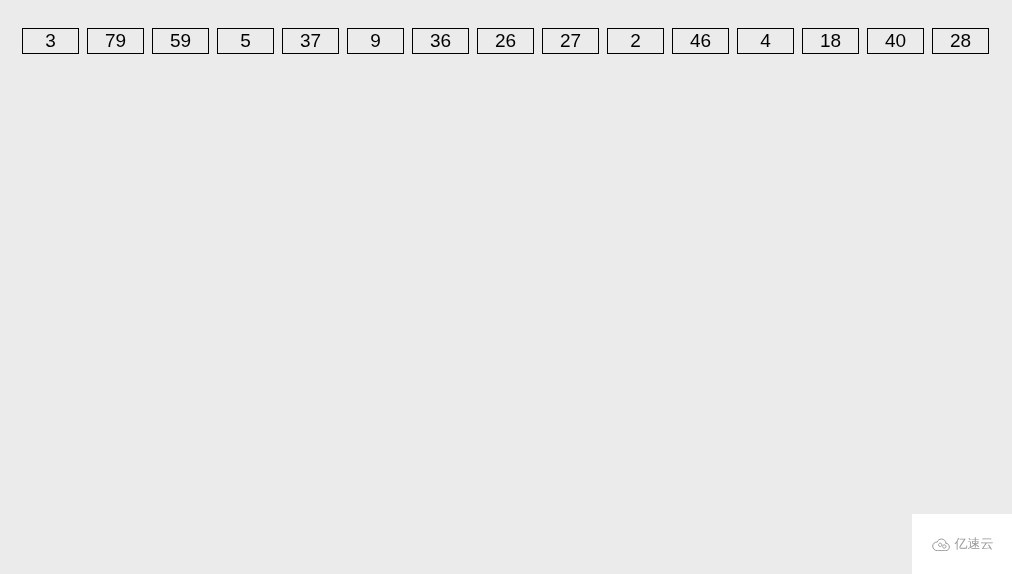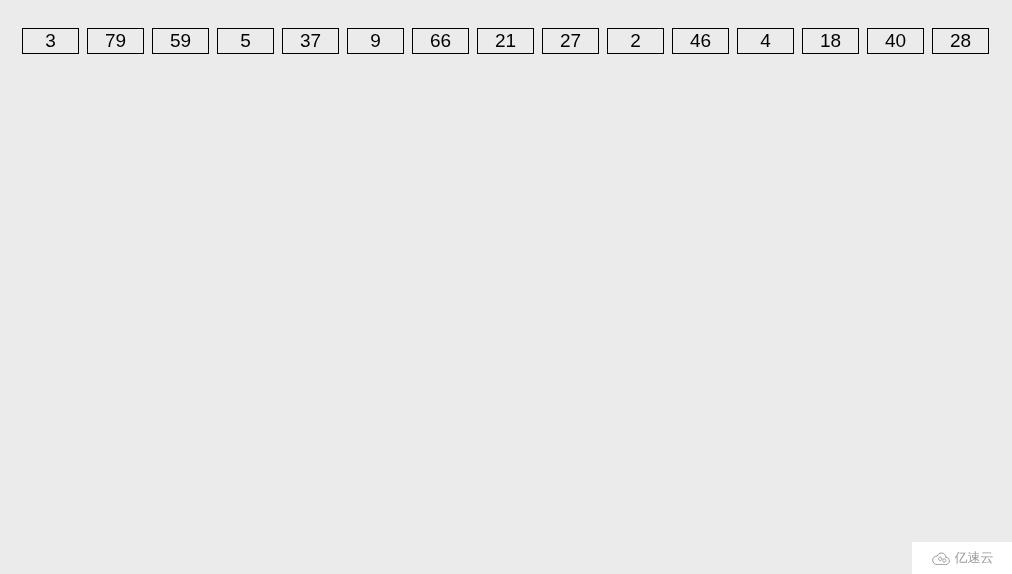--- a/index.html
+++ b/index.html
@@ -30,21 +30,21 @@
       justify-content: center;
       font-size: 19px;
       font-weight: 400;
       color: #000;
     }
     .watermark {
       position: absolute;
       bottom: 0;
       right: 0;
       width: 100px;
-      height: 32px;
+      height: 60px;
       background-color: #fff;
       display: flex;
       align-items: center;
       justify-content: center;
       gap: 4px;
     }
     .watermark-icon {
       width: 20px;
       height: 14px;
       position: relative;
@@ -75,24 +75,24 @@
   <div class="number-box">
       <span>5</span>
     </div>
   <div class="number-box">
       <span>37</span>
     </div>
   <div class="number-box">
       <span>9</span>
     </div>
   <div class="number-box">
-      <span>66</span>
+      <span>36</span>
     </div>
   <div class="number-box">
-      <span>21</span>
+      <span>26</span>
     </div>
   <div class="number-box">
       <span>27</span>
     </div>
   <div class="number-box">
       <span>2</span>
     </div>
   <div class="number-box">
       <span>46</span>
     </div>

